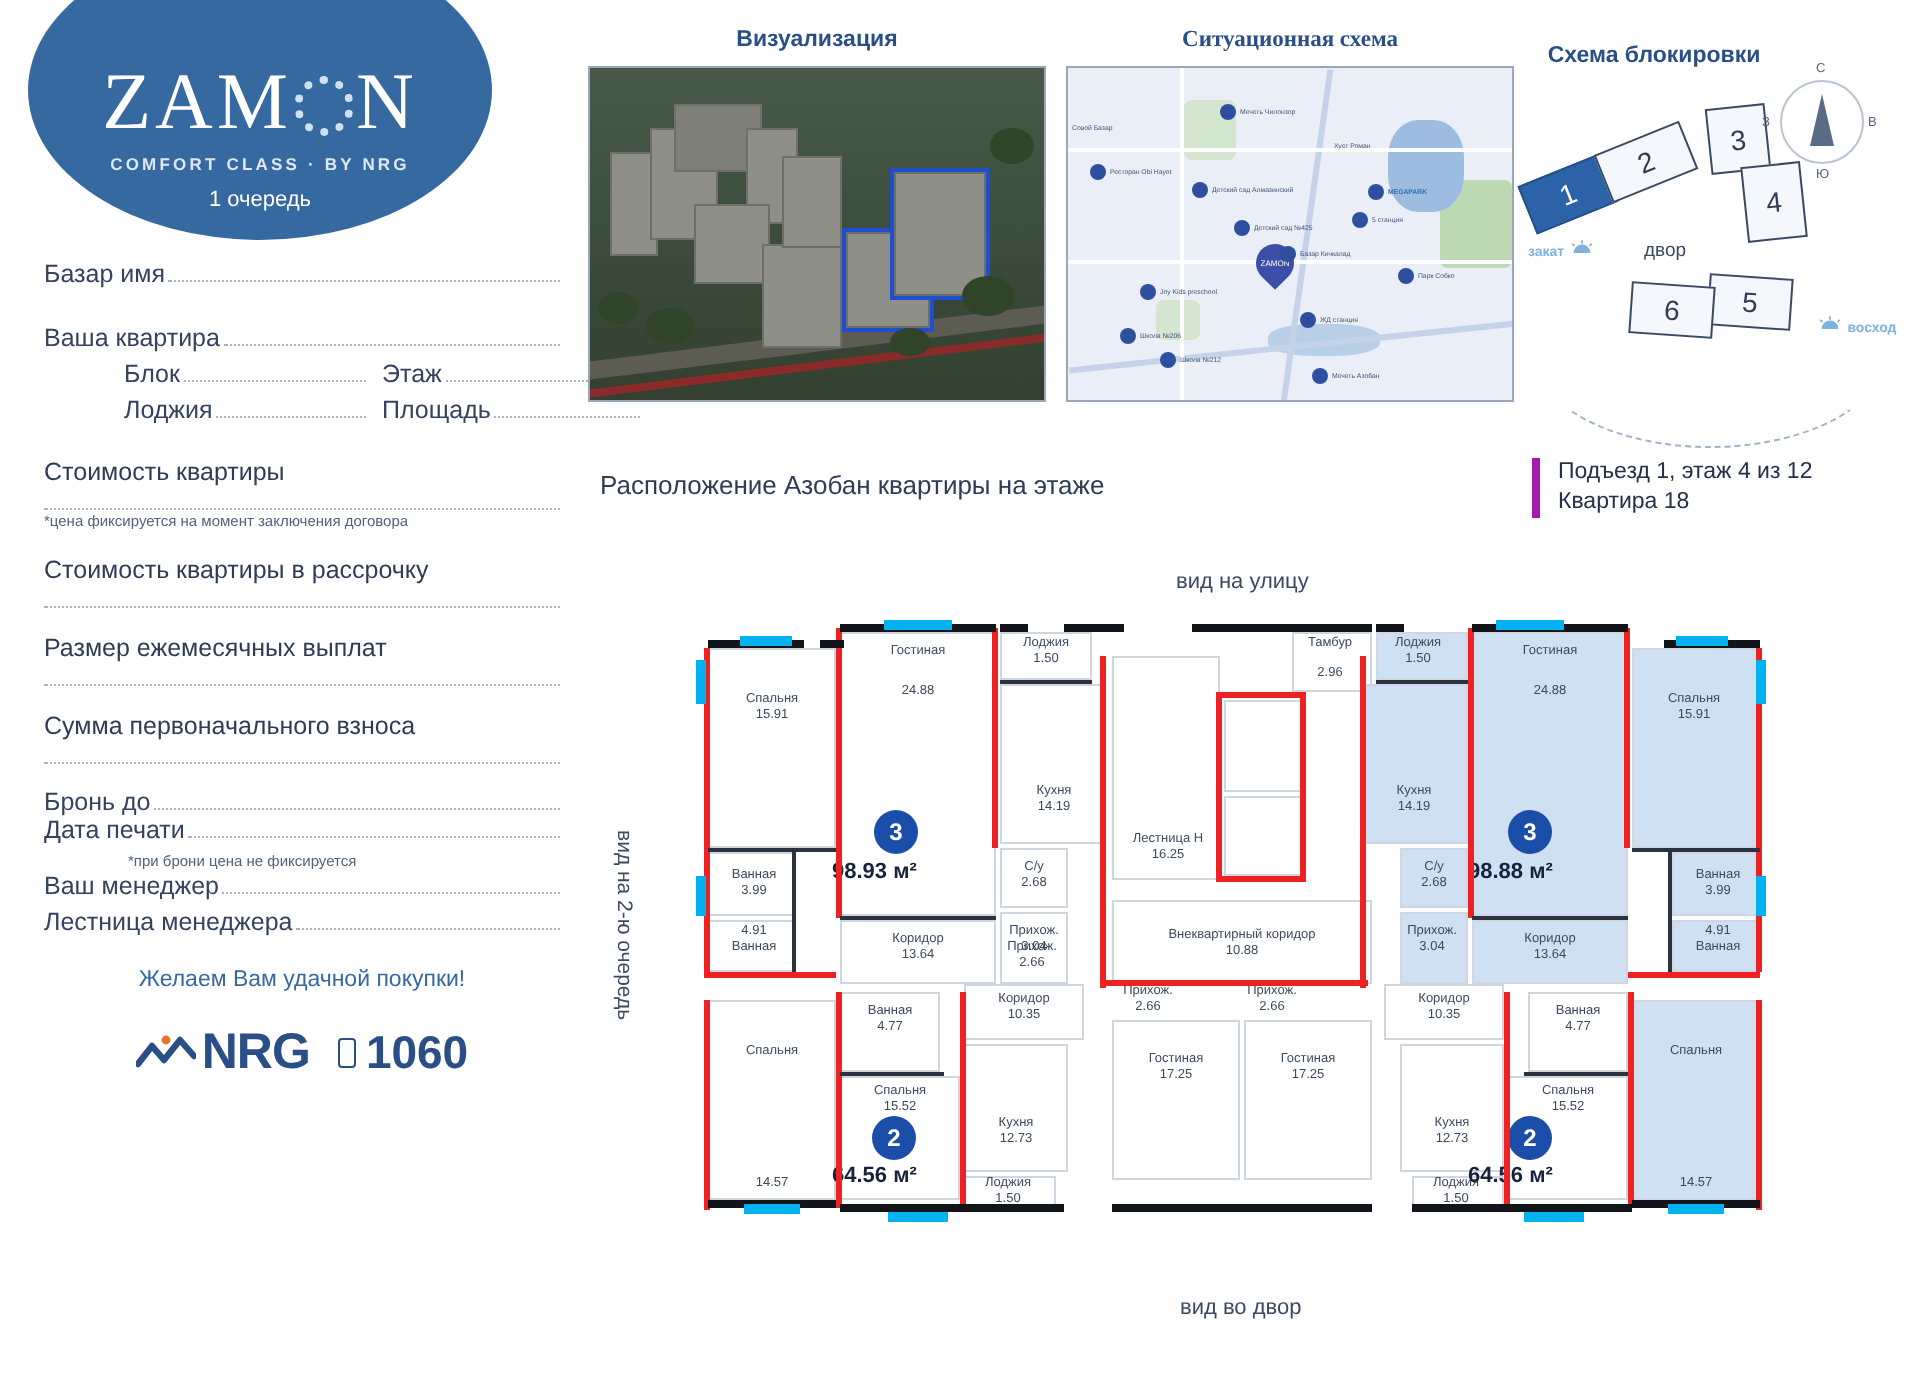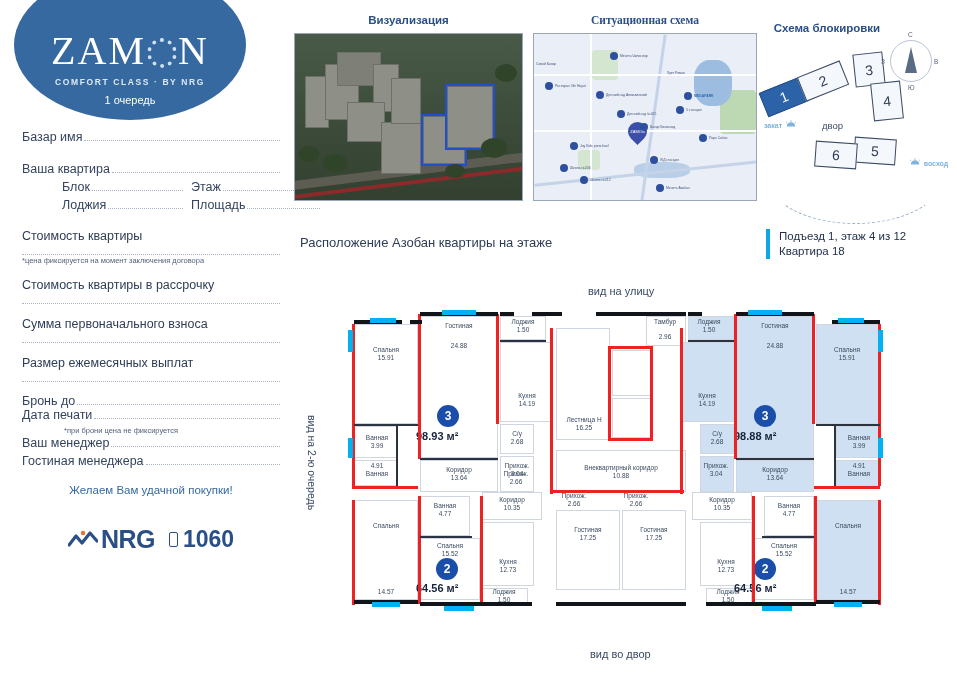--- a/index.html
+++ b/index.html
@@ -68,21 +68,21 @@
     height: 1px; width: 100%;
   }
   .blk { margin-top: 13px; }
   .blk .cap { font-size: 12.5px; margin-bottom: 11px; }
   .wish {
     text-align: center; font-size: 11.5px;
     color: #36699f; margin-top: 16px;
   }
   .brand-row {
     display: flex; align-items: center; justify-content: center;
-    gap: 14px; margin-top: 29px;
+    gap: 14px; margin-top: 16px;
   }
   .nrg { display: flex; align-items: center; gap: 3px; }
   .nrg-word {
     font-size: 25px; font-weight: bold; color: #2a4f87;
     letter-spacing: -0.5px;
   }
   .phone { display: flex; align-items: center; gap: 5px; }
   .phone-num { font-size: 23px; font-weight: bold; color: #2a4f87; }
   .phone-ic {
     width: 9px; height: 15px; border: 1.6px solid #2a4f87;
@@ -188,21 +188,21 @@
     width: 178px; height: 96px;
     border: 1.4px dashed #9bb2c9;
     border-top-color: transparent; border-left-color: transparent;
     border-right-color: transparent;
     border-radius: 50%;
   }
 
   
   .aptinfo {
     position: absolute; left: 766px; top: 229px;
-    padding-left: 9px; border-left: 4px solid #0ea5e9;
+    padding-left: 9px; border-left: 4px solid #a21caf;
   }
   .aptinfo div { font-size: 11.5px; color: #23314a; line-height: 1.3; }
 
   .floor-caption {
     position: absolute; left: 300px; top: 235px;
     font-size: 13px; color: #2e3d56;
   }
   .view-street {
     position: absolute; left: 588px; top: 285px;
     font-size: 11px; color: #3b4a63;
@@ -307,26 +307,26 @@
       <div class="note">*цена фиксируется на момент заключения договора</div>
     </div>
 
 
     <div class="blk">
       <div class="cap">Стоимость квартиры в рассрочку</div>
       <div class="fullline"></div>
     </div>
 
     <div class="blk">
+      <div class="cap">Размер ежемесячных выплат</div>
+      <div class="fullline"></div>
+    </div>
+
+    <div class="blk">
       <div class="cap">Сумма первоначального взноса</div>
-      <div class="fullline"></div>
-    </div>
-
-    <div class="blk">
-      <div class="cap">Размер ежемесячных выплат</div>
       <div class="fullline"></div>
     </div>
 
     <div style="height:12px"></div>
 
 
     <div class="frow" style="margin-bottom:0;">
       <span class="lbl">Бронь до</span>
       <span class="dots"></span>
     </div>
@@ -336,21 +336,21 @@
       <span class="dots"></span>
     </div>
     <div class="note" style="margin-left:42px;margin-bottom:1px;">*при брони цена не фиксируется</div>
 
     <div class="frow">
       <span class="lbl">Ваш менеджер</span>
       <span class="dots"></span>
     </div>
 
     <div class="frow">
-      <span class="lbl">Гостиная менеджера</span>
+      <span class="lbl">Лестница менеджера</span>
       <span class="dots"></span>
     </div>
 
     <div class="wish">Желаем Вам удачной покупки!</div>
 
     <div class="brand-row">
       <div class="nrg">
         <svg width="30" height="20" viewBox="0 0 30 20">
           <polyline points="1,15 8,6 14,13 22,3 29,11" fill="none" stroke="#2a4f87" stroke-width="3.2" stroke-linejoin="round" stroke-linecap="round"></polyline>
           <circle cx="15" cy="3" r="2.2" fill="#e8722c"></circle>

